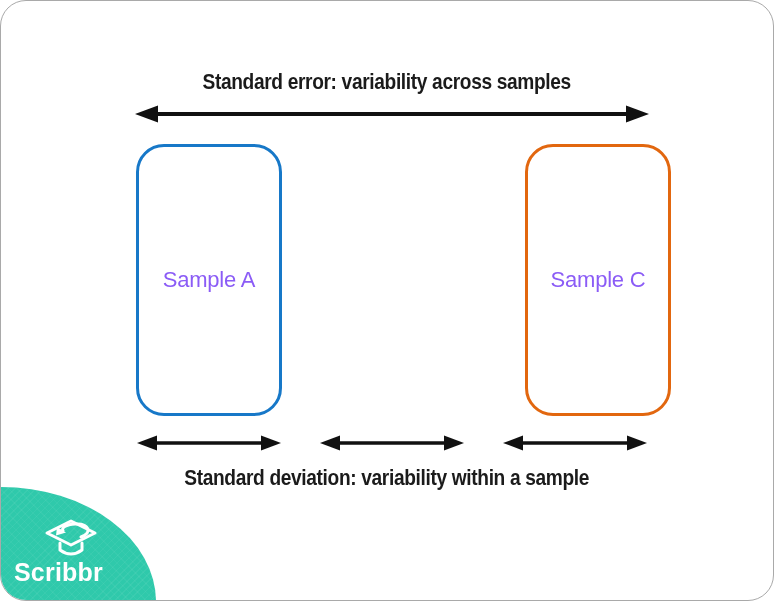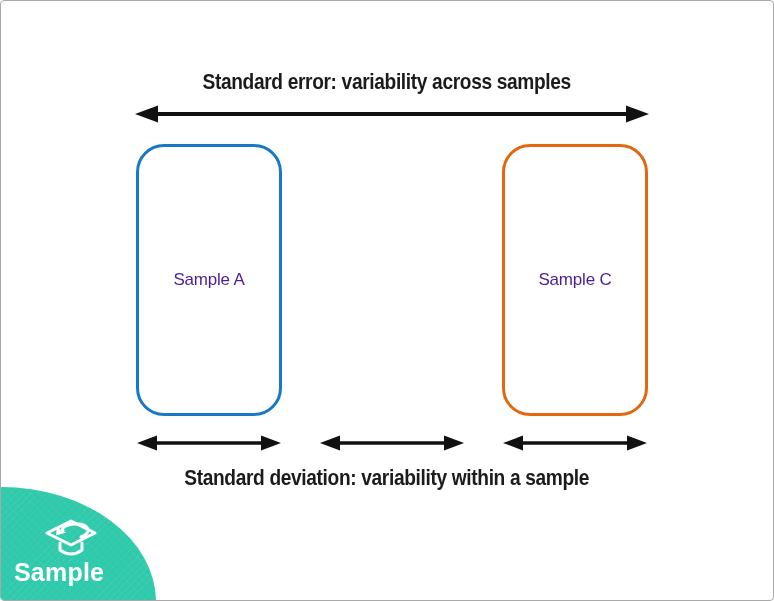--- a/index.html
+++ b/index.html
@@ -4,21 +4,21 @@
 <style>
   html, body { margin: 0; padding: 0; background: #ffffff; }
   body { width: 774px; height: 601px; position: relative; font-family: "Liberation Sans", sans-serif; }
 
   .card {
     position: absolute; left: 0; top: 0;
     width: 774px; height: 601px;
     box-sizing: border-box;
     background: #ffffff;
     border: 1px solid #a9a9a9;
-    border-radius: 4px;
+    border-radius: 26px;
     overflow: hidden;
   }
 
   .headline {
     position: absolute; left: 0; right: 0;
     text-align: center;
     color: #1b1b1b;
     white-space: nowrap;
   }
   .headline > span {
@@ -40,27 +40,27 @@
     position: absolute;
     top: 143px;
     width: 146px; height: 272px;
     box-sizing: border-box;
     border: 3px solid #000;
     border-radius: 28px;
     background: #ffffff;
     display: flex; align-items: center; justify-content: center;
   }
   .sample-box .label {
-    font-size: 17px;
-    color: #4c1d95;
+    font-size: 22px;
+    color: #8b5cf6;
     letter-spacing: -0.2px;
   }
   .box-a { left: 135px; }
   .box-b { left: 318px; }
-  .box-c { left: 501px; text-align: right; }
+  .box-c { left: 524px; text-align: right; }
 
   .small-arrow { top: 433px; }
   .small-arrow.a { left: 135px; }
   .small-arrow.b { left: 318px; }
   .small-arrow.c { left: 501px; }
 
   .logo-quadrant {
     position: absolute;
     left: -155px; top: 486px;
     width: 310px; height: 230px;
@@ -130,15 +130,15 @@
 
   <div class="logo-quadrant" style="background-color: rgb(47, 201, 171);"></div>
 
   <svg class="logo-cap" viewBox="0 0 56 42">
     <path d="M28 3 L52 15 L28 27 L4 15 Z"></path>
     <path d="M38 19 C 50 15, 46 5, 32 6 C 23 6.6, 18 9.5, 20 12.5"></path>
     <polygon points="14,9 23,14.5 13,17.5"></polygon>
     <path d="M17 25 L17 32 Q28 40 39 32 L39 25"></path>
   </svg>
 
-  <div class="logo-wordmark">Sample</div>
+  <div class="logo-wordmark">Scribbr</div>
 
 </div>
 
 </body></html>

